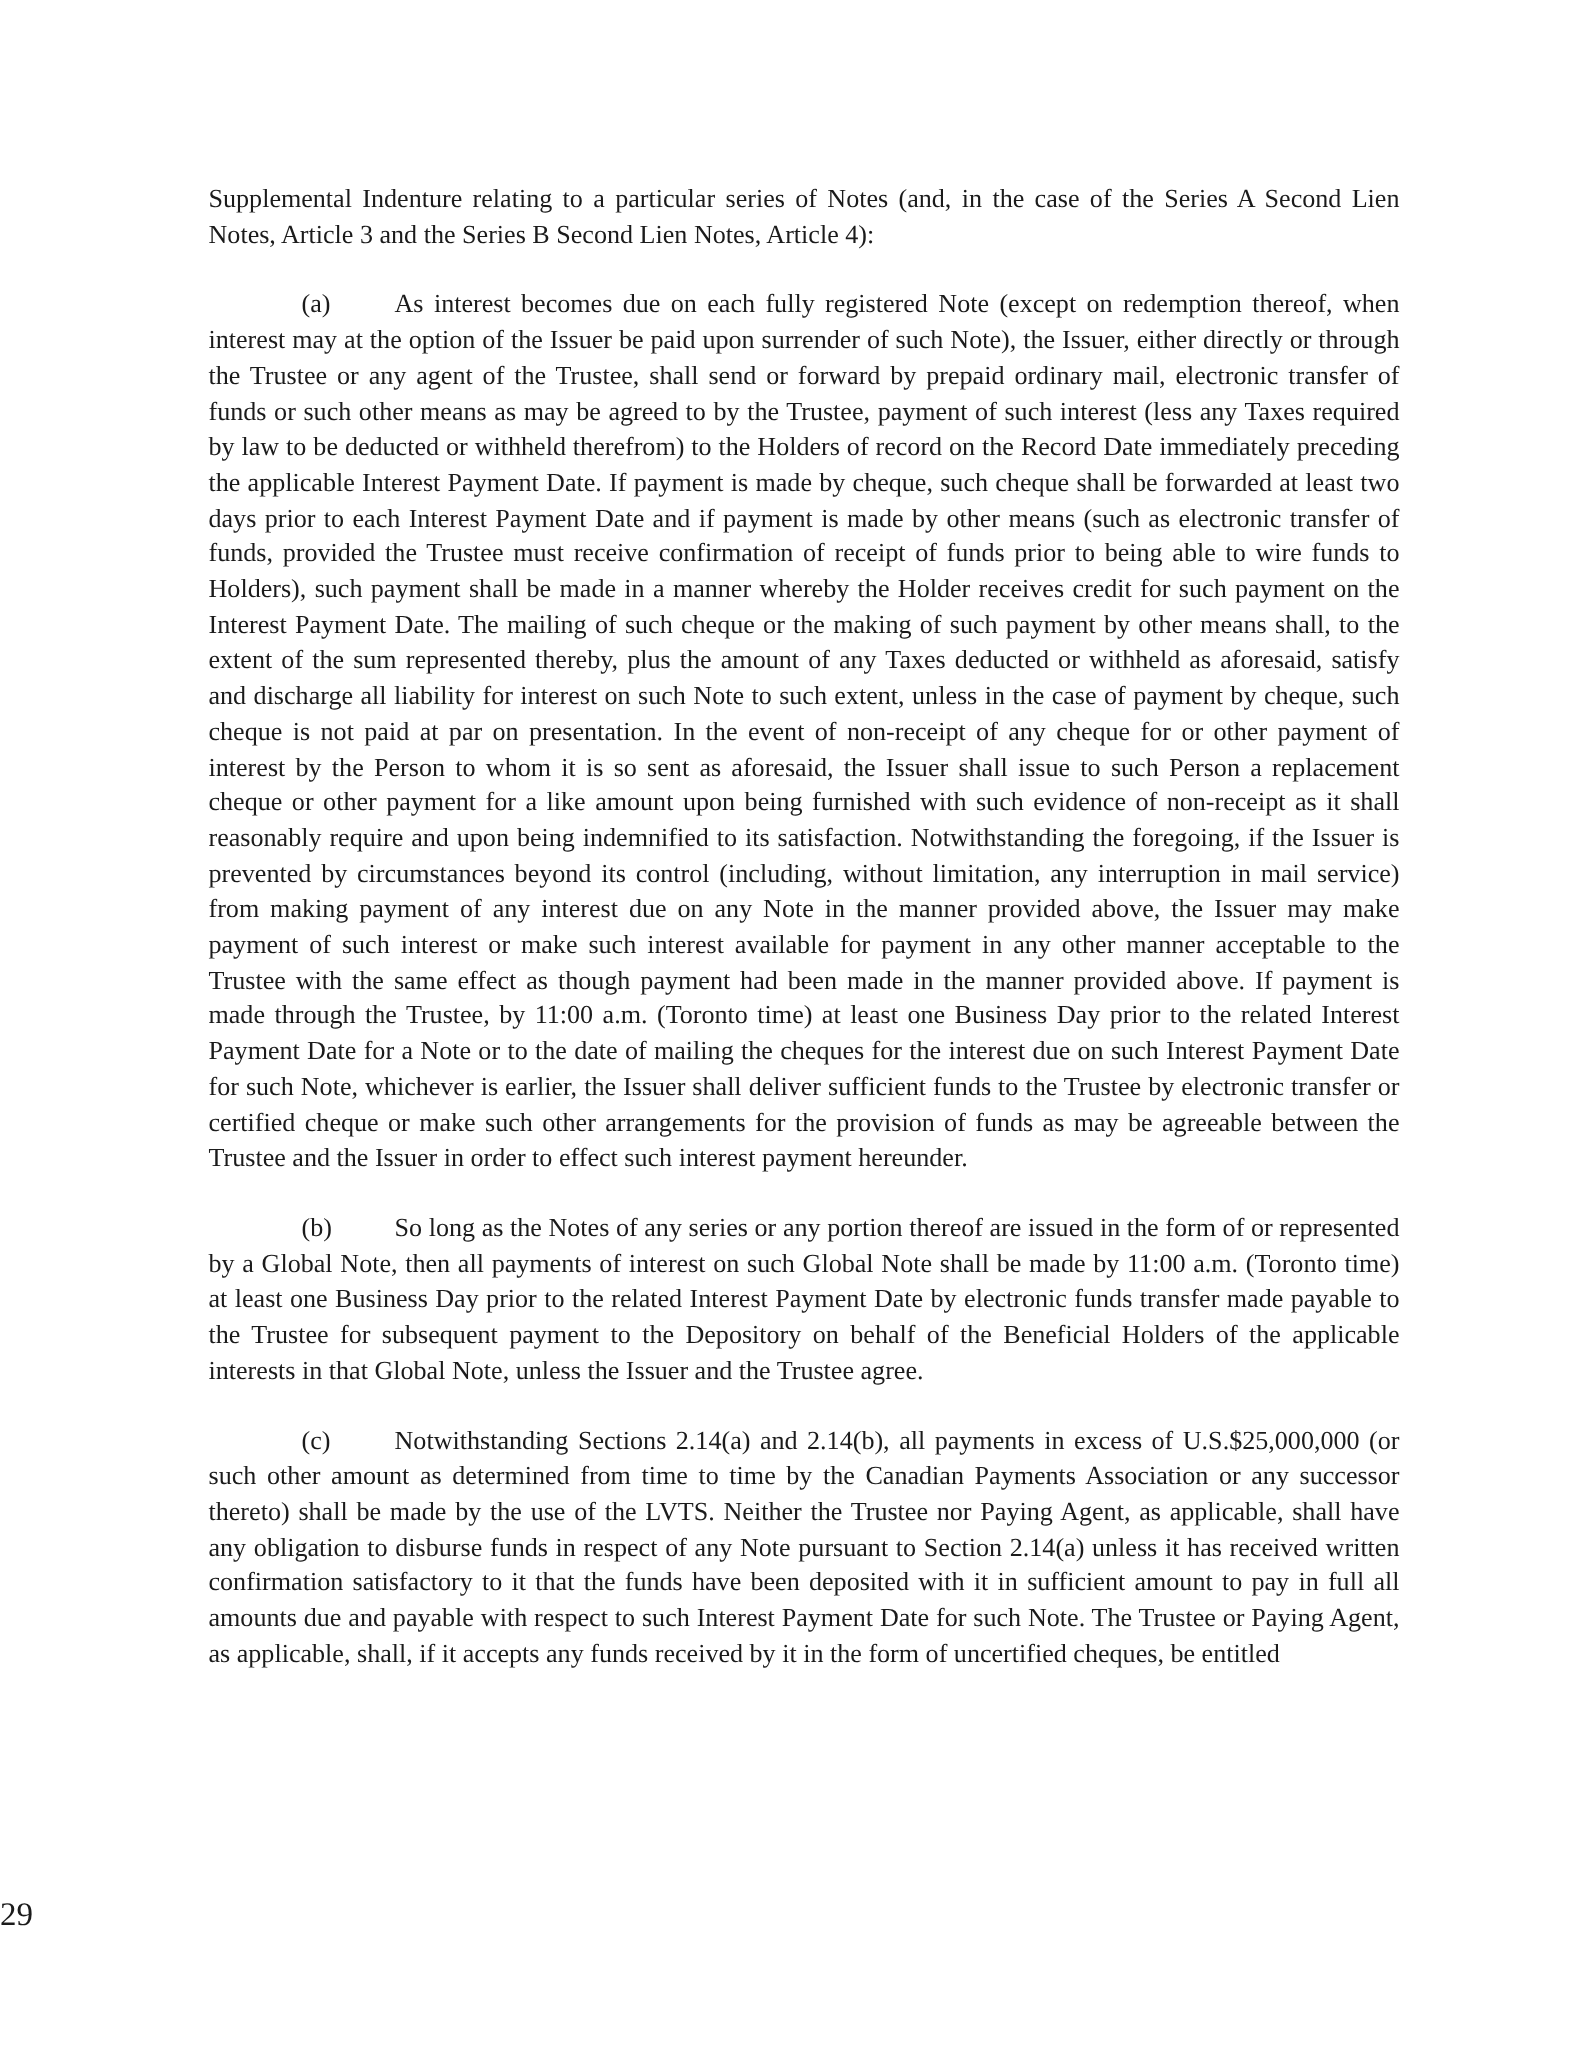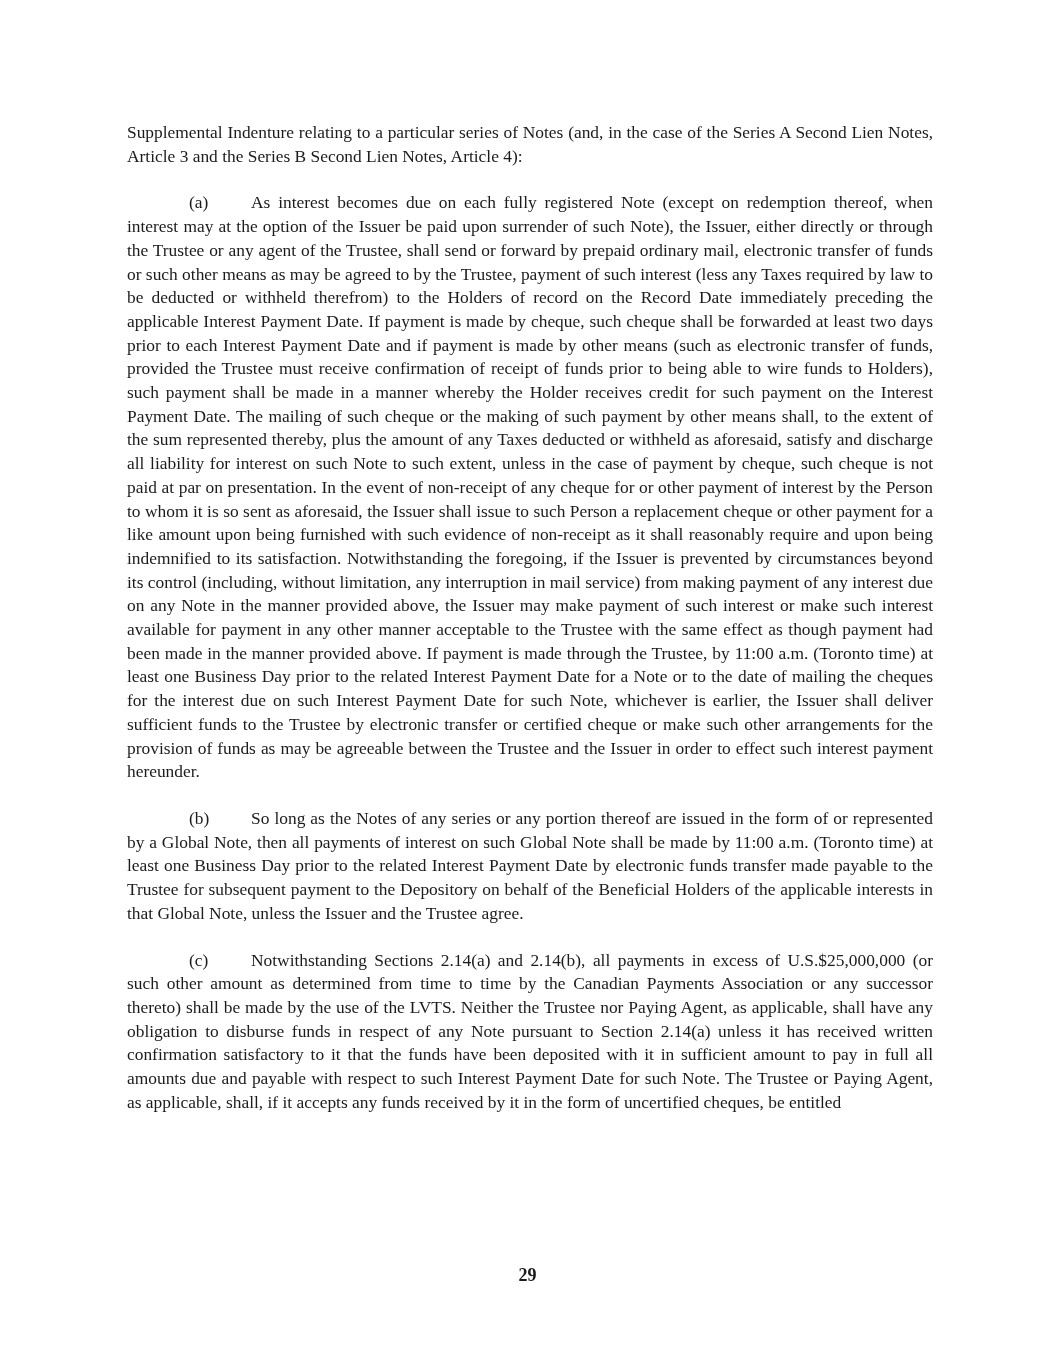--- a/index.html
+++ b/index.html
@@ -15,43 +15,41 @@
     color: #1b1b1b;
     overflow: hidden;
   }
   .text-block {
     position: absolute;
     left: 123px;
     top: 121px;
     width: 810px;
   }
   .para {
-    margin: 0 0 23px 4px;
+    margin: 0 0 23px 16px;
     font-size: 17.4px;
     line-height: 23.7px;
     text-align: justify;
     text-justify: inter-word;
   }
   .para.indented {
     text-indent: 62px;
   }
   .marker {
     display: inline-block;
     width: 62px;
     text-indent: 0;
   }
   .page-number {
     position: absolute;
     top: 1264px;
     left: 0;
     width: 100%;
-    text-align: center;
-    font-size: 18px;
+    font-size: 22px;
     line-height: 23.7px;
-    font-weight: bold;
   }
 </style>
 </head>
 <body>
 
 <div class="text-block">
 
   <p class="para"><span>Supplemental Indenture relating to a particular series of Notes (and, in the case of the Series A Second Lien Notes, Article 3 and the Series B Second Lien Notes, Article 4):</span></p>
 
   <p class="para indented"><span class="marker">(a)</span><span>As interest becomes due on each fully registered Note (except on redemption thereof, when interest may at the option of the Issuer be paid upon surrender of such Note), the Issuer, either directly or through the Trustee or any agent of the Trustee, shall send or forward by prepaid ordinary mail, electronic transfer of funds or such other means as may be agreed to by the Trustee, payment of such interest (less any Taxes required by law to be deducted or withheld therefrom) to the Holders of record on the Record Date immediately preceding the applicable Interest Payment Date. If payment is made by cheque, such cheque shall be forwarded at least two days prior to each Interest Payment Date and if payment is made by other means (such as electronic transfer of funds, provided the Trustee must receive confirmation of receipt of funds prior to being able to wire funds to Holders), such payment shall be made in a manner whereby the Holder receives credit for such payment on the Interest Payment Date. The mailing of such cheque or the making of such payment by other means shall, to the extent of the sum represented thereby, plus the amount of any Taxes deducted or withheld as aforesaid, satisfy and discharge all liability for interest on such Note to such extent, unless in the case of payment by cheque, such cheque is not paid at par on presentation. In the event of non-receipt of any cheque for or other payment of interest by the Person to whom it is so sent as aforesaid, the Issuer shall issue to such Person a replacement cheque or other payment for a like amount upon being furnished with such evidence of non-receipt as it shall reasonably require and upon being indemnified to its satisfaction. Notwithstanding the foregoing, if the Issuer is prevented by circumstances beyond its control (including, without limitation, any interruption in mail service) from making payment of any interest due on any Note in the manner provided above, the Issuer may make payment of such interest or make such interest available for payment in any other manner acceptable to the Trustee with the same effect as though payment had been made in the manner provided above. If payment is made through the Trustee, by 11:00 a.m. (Toronto time) at least one Business Day prior to the related Interest Payment Date for a Note or to the date of mailing the cheques for the interest due on such Interest Payment Date for such Note, whichever is earlier, the Issuer shall deliver sufficient funds to the Trustee by electronic transfer or certified cheque or make such other arrangements for the provision of funds as may be agreeable between the Trustee and the Issuer in order to effect such interest payment hereunder.</span></p>

